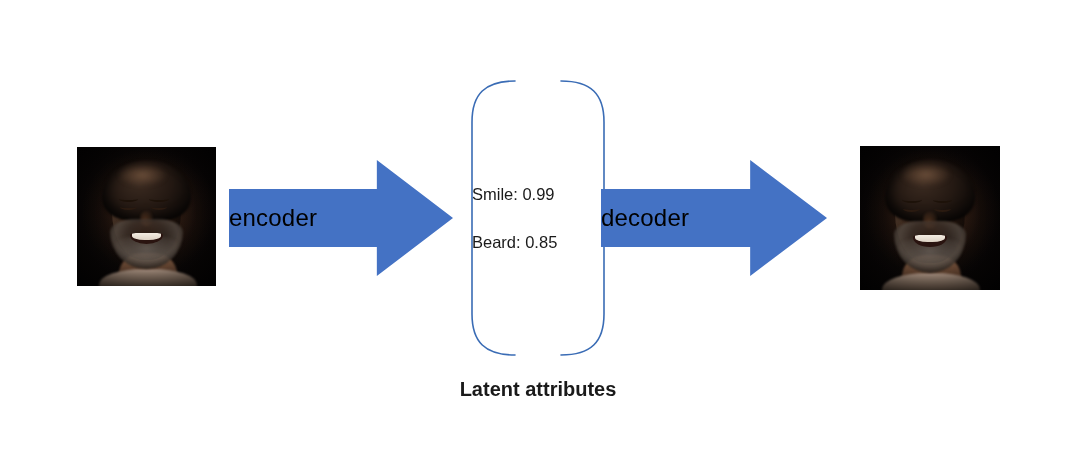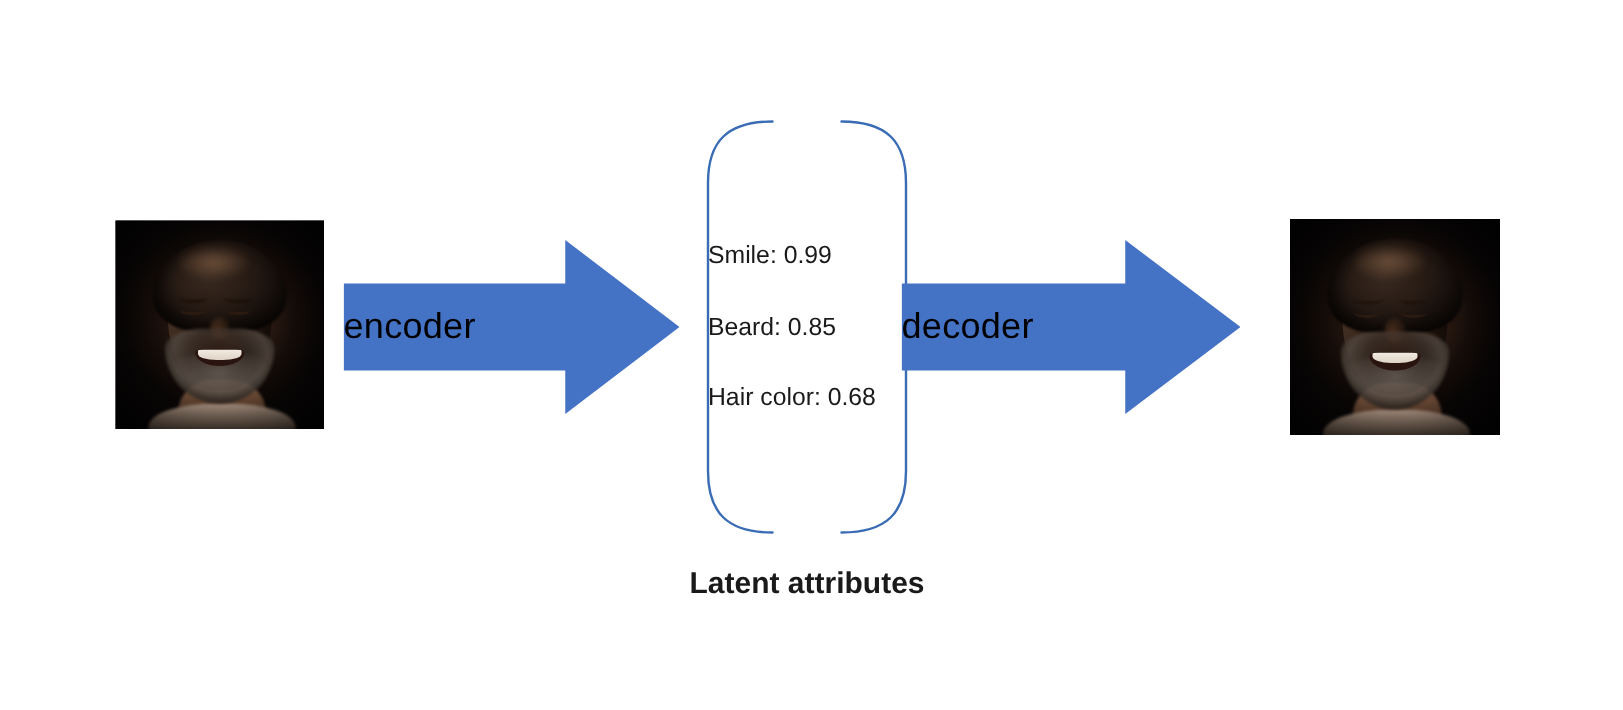--- a/index.html
+++ b/index.html
@@ -255,21 +255,20 @@
   </div>
 
   <div id="latent-block">
     <svg viewBox="0 0 150 280">
       <path d="M 52 3 C 22 3 9 16 9 44 L 9 236 C 9 264 22 277 52 277" fill="none" stroke="#3a6cb5" stroke-width="1.6" stroke-linecap="round"></path>
       <path d="M 98 3 C 128 3 141 16 141 44 L 141 236 C 141 264 128 277 98 277" fill="none" stroke="#3a6cb5" stroke-width="1.6" stroke-linecap="round"></path>
     </svg>
     <div id="latent-list">
       <div class="latent-row">Smile: 0.99</div>
       <div class="latent-row">Beard: 0.85</div>
-      <div class="latent-row">Hair color: 0.68</div>
     </div>
   </div>
 
   <div id="latent-caption">Latent attributes</div>
 
   <div id="decoder-arrow" class="block-arrow">
     <div class="shape"></div>
     <div class="label">decoder</div>
   </div>
 

